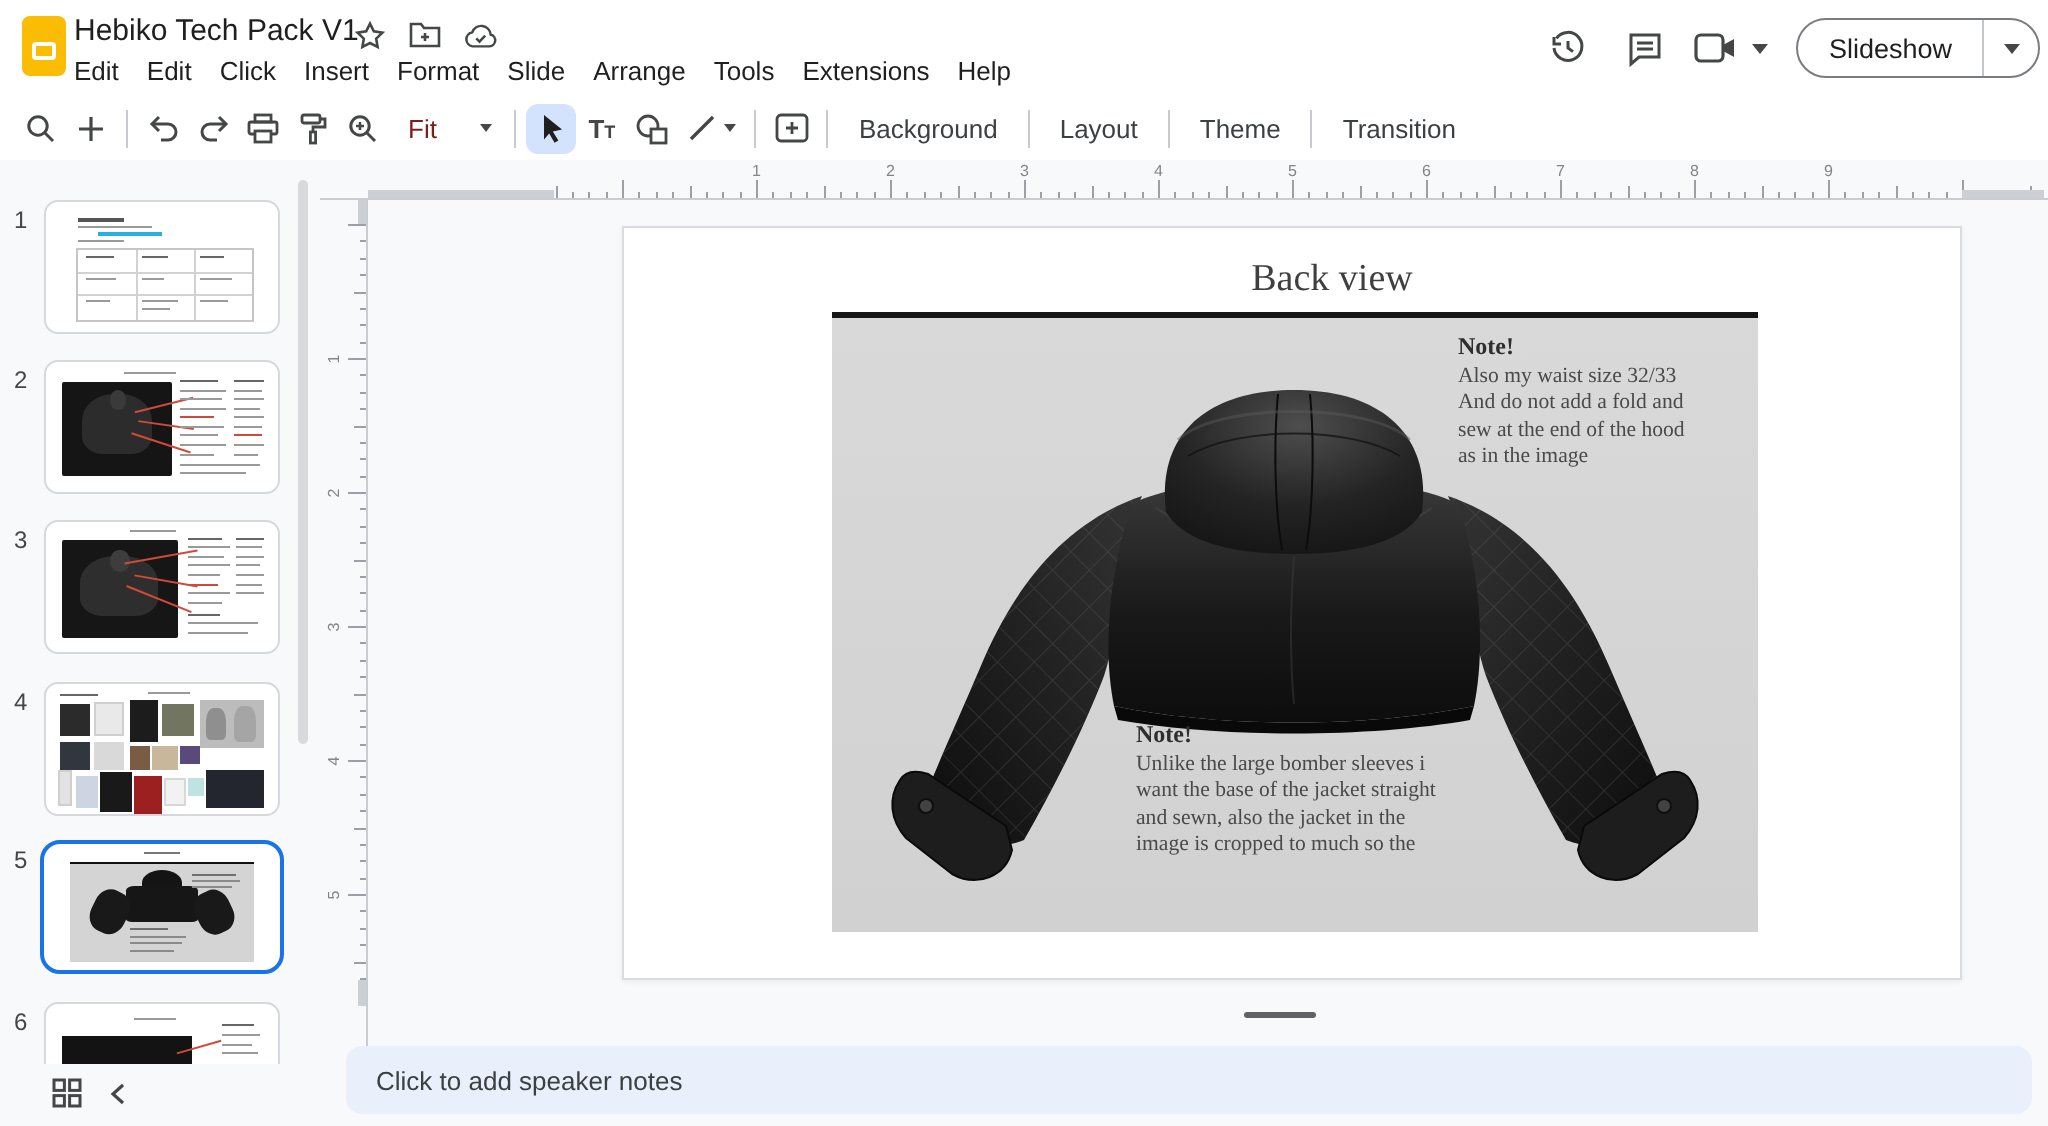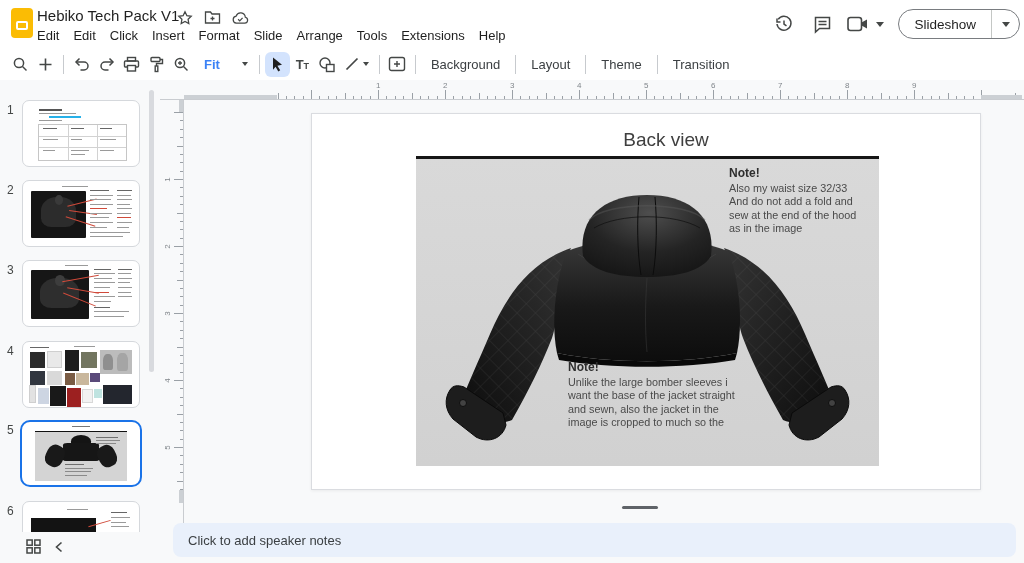--- a/index.html
+++ b/index.html
@@ -24,21 +24,21 @@
   .ss-main { display:flex; align-items:center; padding:0 15px; font-size:13.5px; color:#1f1f1f; border-right:1px solid #c4c7c5; }
   .ss-drop { display:flex; align-items:center; justify-content:center; width:27px; }
 
   
   .toolbar { position:absolute; left:0; top:48px; width:1024px; height:32px; background:#fff; display:flex; align-items:center; padding-left:8px; }
   .tb-btn { width:25px; height:25px; border-radius:6px; display:flex; align-items:center; justify-content:center; flex:0 0 auto; }
   .tb-btn.active { background:#d3e3fd; }
   .tb-div { width:1px; height:19px; background:#c7cace; margin:0 5px; flex:0 0 auto; }
   .tb-text { font-size:13px; color:#3c4043; padding:4px 10px; border-radius:6px; white-space:nowrap; flex:0 0 auto; }
   .fit-combo { display:flex; align-items:center; gap:22px; padding:0 6px 0 10px; flex:0 0 auto; }
-  .fit-label { font-size:13px; color:#3b82f6;font-weight:bold; }
+  .fit-label { font-size:13px; color:#7f1d1d; }
   .caret-sm { width:0; height:0; border-left:3.5px solid transparent; border-right:3.5px solid transparent; border-top:4.5px solid #444746; }
   .tt-glyph { font-size:13px; color:#444746; font-weight:bold; letter-spacing:0; }
   .tt-glyph .small { font-size:9px; }
 
   
   .canvas { position:absolute; left:0; top:80px; width:1024px; height:483px; background:#f8f9fa; }
   .v-bound { position:absolute; left:183px; top:20px; width:1px; height:430px; background:#c9ccd0; }
   .h-bound { position:absolute; left:160px; top:19px; width:864px; height:1px; background:#c9ccd0; }
   .ruler-num { position:absolute; font-size:8px; color:#80868b; }
   .tick { position:absolute; width:1px; background:#9aa0a6; }
@@ -49,21 +49,21 @@
   .thumb-num { position:absolute; left:7px; width:14px; font-size:12px; color:#444746; }
   .thumb { position:absolute; left:22px; width:118px; height:67px; background:#fff; border:1px solid #d5d8dc; border-radius:7px; overflow:hidden; }
   .thumb.selected { left:20px; width:122px; border:2px solid #1a73e8; border-radius:10px; }
   .mini { position:absolute; inset:0; }
   .ln { position:absolute; height:1px; background:#9a9a9a; }
   .bx { position:absolute; }
   .redln { position:absolute; height:1px; background:#d04a3a; }
   .fs-scroll { position:absolute; left:149px; top:10px; width:5px; height:282px; background:#d8dade; border-radius:3px; }
 
   
-  .slide { position:absolute; left:311px; top:33px; width:670px; height:377px; background:#fff; border:1px solid #dadce0; box-shadow:0 1px 3px rgba(0,0,0,.06); }
+  .slide { position:absolute; left:311px; top:33px; width:670px; height:377px; background:#fff; border:1px solid #dadce0; box-shadow:0 1px 3px rgba(0,0,0,.06);font-family:Liberation Serif, serif; }
   .slide-title { position:absolute; left:354px; top:15px; transform:translateX(-50%); font-size:19px; color:#3f3f3f; white-space:nowrap; }
   .slide-img { position:absolute; left:104px; top:42px; width:463px; height:310px; }
   .img-note { position:absolute; font-size:10.8px; line-height:13.5px; color:#4a4a4a; }
   .img-note .nh { font-size:12px; font-weight:bold; color:#2e2e2e; margin-bottom:1px; }
   .drag-handle { position:absolute; left:622px; top:426px; width:36px; height:3px; background:#5f6368; border-radius:2px; }
 
   
   .notes-bar { position:absolute; left:173px; top:443px; width:843px; height:34px; background:#e9f0fb; border-radius:8px; display:flex; align-items:center; padding-left:15px; }
   .notes-text { font-size:13px; color:#3c4043; }
   .bl-icons { position:absolute; left:0; top:450px; width:160px; height:33px; display:flex; align-items:center; gap:13px; padding-left:26px; }

